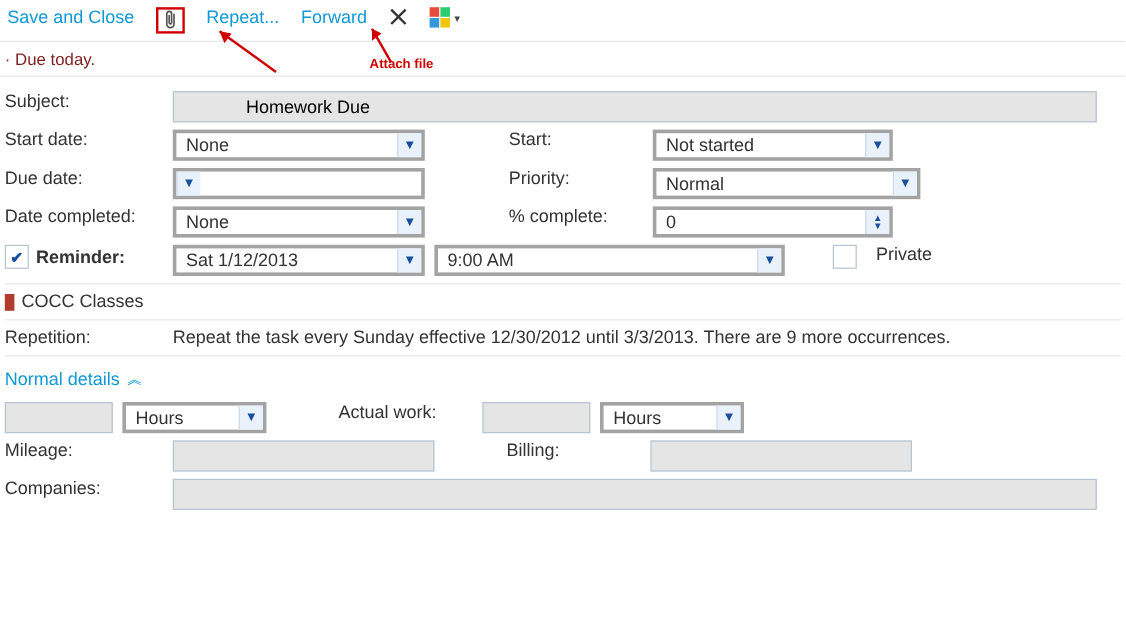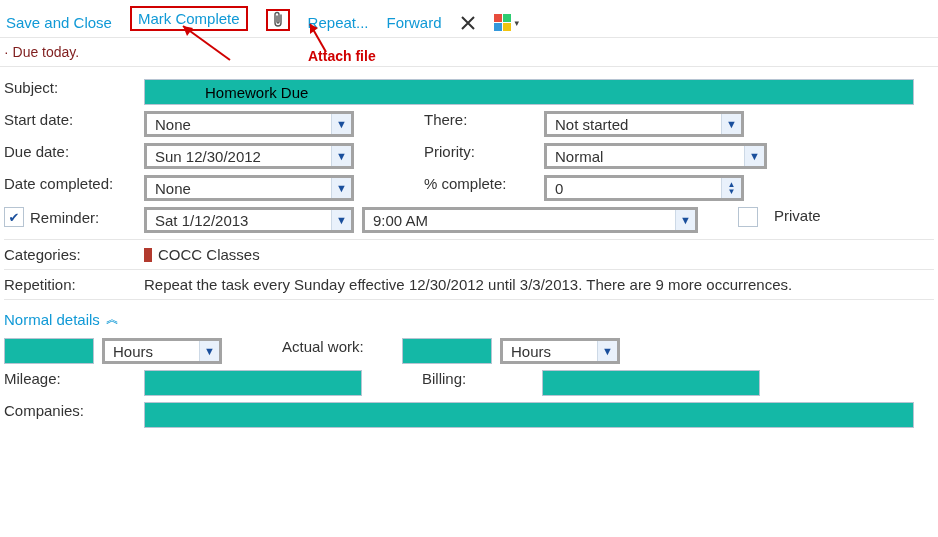--- a/index.html
+++ b/index.html
@@ -7,21 +7,21 @@
     margin: 0;
     padding: 0;
     font-family: "Segoe UI", Tahoma, sans-serif;
     font-size: 15px;
     color: #333;
     background: #fff;
     width: 938px;
   }
   .toolbar {
     display: flex;
-    align-items: flex-end;
+    align-items: flex-start;
     gap: 18px;
     padding: 6px 6px 6px 6px;
     border-bottom: 1px solid #e6e6e6;
   }
   .toolbar a {
     color: #1099d6;
     text-decoration: none;
     cursor: pointer;
   }
   .red-box {
@@ -46,21 +46,21 @@
     left: 298px;
     top: 18px;
     pointer-events: none;
   }
   .annotation-text {
     position: absolute;
     left: 308px;
     top: 48px;
     color: #d00000;
     font-weight: bold;
-    font-size: 14px;
+    font-size: 11px;
     pointer-events: none;
   }
   .tbi { display:inline-flex; align-items:center; }
   .colored-squares {
     display: inline-grid;
     grid-template-columns: 8px 8px;
     grid-template-rows: 8px 8px;
     gap: 1px;
     margin-right:2px;
   }
@@ -82,21 +82,21 @@
     margin: 6px 0;
   }
   .lbl1 { width: 140px; color:#333; }
   .lbl2 { width: 120px; color:#333; }
   .input-text {
     border: 1px solid #b6c4d2;
     height: 26px;
     padding: 2px 24px;
     font-family: inherit;
     font-size: 15px;
-    background:#14b8a6;
+    background:#e5e5e5;
   }
   .selectish {
     position: relative;
     display: inline-flex;
     align-items: center;
     border: 3px solid #a3a3a3;
     height: 26px;
     background: #fff;
   }
   .selectish .val {
@@ -130,21 +130,20 @@
   }
   .chev-up{color:#1099d6;font-size:13px;}
   .col-gap { width: 70px; }
   svg { display:block; }
 </style>
 </head>
 <body>
 
 <div class="toolbar" style="position:relative;">
   <a class="tbi">Save and Close</a>
-  <a class="tbi red-box">Mark Complete</a>
   <span class="tbi red-box paperclip">
     <span>
       <svg width="14" height="18" viewBox="0 0 14 18">
           <path d="M10 4 v8 a3 3 0 0 1 -6 0 V3.5 a2 2 0 0 1 4 0 V11 a1 1 0 0 1 -2 0 V5" fill="none" stroke="#555" stroke-width="1.4" stroke-linecap="round"></path>
         </svg>
     </span>
   </span>
   <a class="tbi">Repeat...</a>
   <a class="tbi">Forward</a>
   <span class="tbi">
@@ -183,31 +182,30 @@
     <input class="input-text" style="flex: 1 1 0%; max-width: 770px; padding-left: 60px;" value="Homework Due">
   </div>
 
   <div class="row">
     <span class="lbl1">Start date:</span>
     <span class="selectish" style="width:210px;">
       <span class="val">None</span>
       <span class="caret">▼</span>
     </span>
     <span class="col-gap"></span>
-    <span class="lbl2">There:</span>
+    <span class="lbl2">Start:</span>
     <span class="selectish" style="width:200px;">
       <span class="val">Not started</span>
       <span class="caret">▼</span>
     </span>
   </div>
 
   <div class="row">
     <span class="lbl1">Due date:</span>
     <span class="selectish" style="width:210px;">
-      <span class="val">Sun 12/30/2012</span>
       <span class="caret">▼</span>
     </span>
     <span class="col-gap"></span>
     <span class="lbl2">Priority:</span>
     <span class="selectish" style="width:223px;">
       <span class="val">Normal</span>
       <span class="caret">▼</span>
     </span>
   </div>
 
@@ -219,43 +217,42 @@
     </span>
     <span class="col-gap"></span>
     <span class="lbl2">% complete:</span>
     <span class="selectish" style="width:200px;">
       <span class="val">0</span>
       <span class="caret" style="flex-direction:column;line-height:7px;font-size:8px;">▲<br>▼</span>
     </span>
   </div>
 
   <div class="row">
-    <span class="lbl1" style="display:flex;align-items:center;">
+    <span class="lbl1" style="display:flex;align-items:center;font-weight:bold;">
       <span class="checkbox-cell checked"></span>
       <span>Reminder:</span>
     </span>
     <span class="selectish" style="width:210px;">
       <span class="val">Sat 1/12/2013</span>
       <span class="caret">▼</span>
     </span>
     <span style="width:8px;"></span>
-    <span class="selectish" style="width:336px;">
+    <span class="selectish" style="width:292px;">
       <span class="val">9:00 AM</span>
       <span class="caret">▼</span>
     </span>
     <span style="width:40px;"></span>
     <span class="checkbox-cell"></span>
     <span style="width:10px;"></span>
     <span>Private</span>
   </div>
 
   <div class="hr"></div>
 
   <div class="row">
-    <span class="lbl1">Categories:</span>
     <span class="cat-chip">
       <span class="cat-swatch"></span>
       <span>COCC Classes</span>
     </span>
   </div>
 
   <div class="hr"></div>
 
   <div class="row">
     <span class="lbl1">Repetition:</span>

